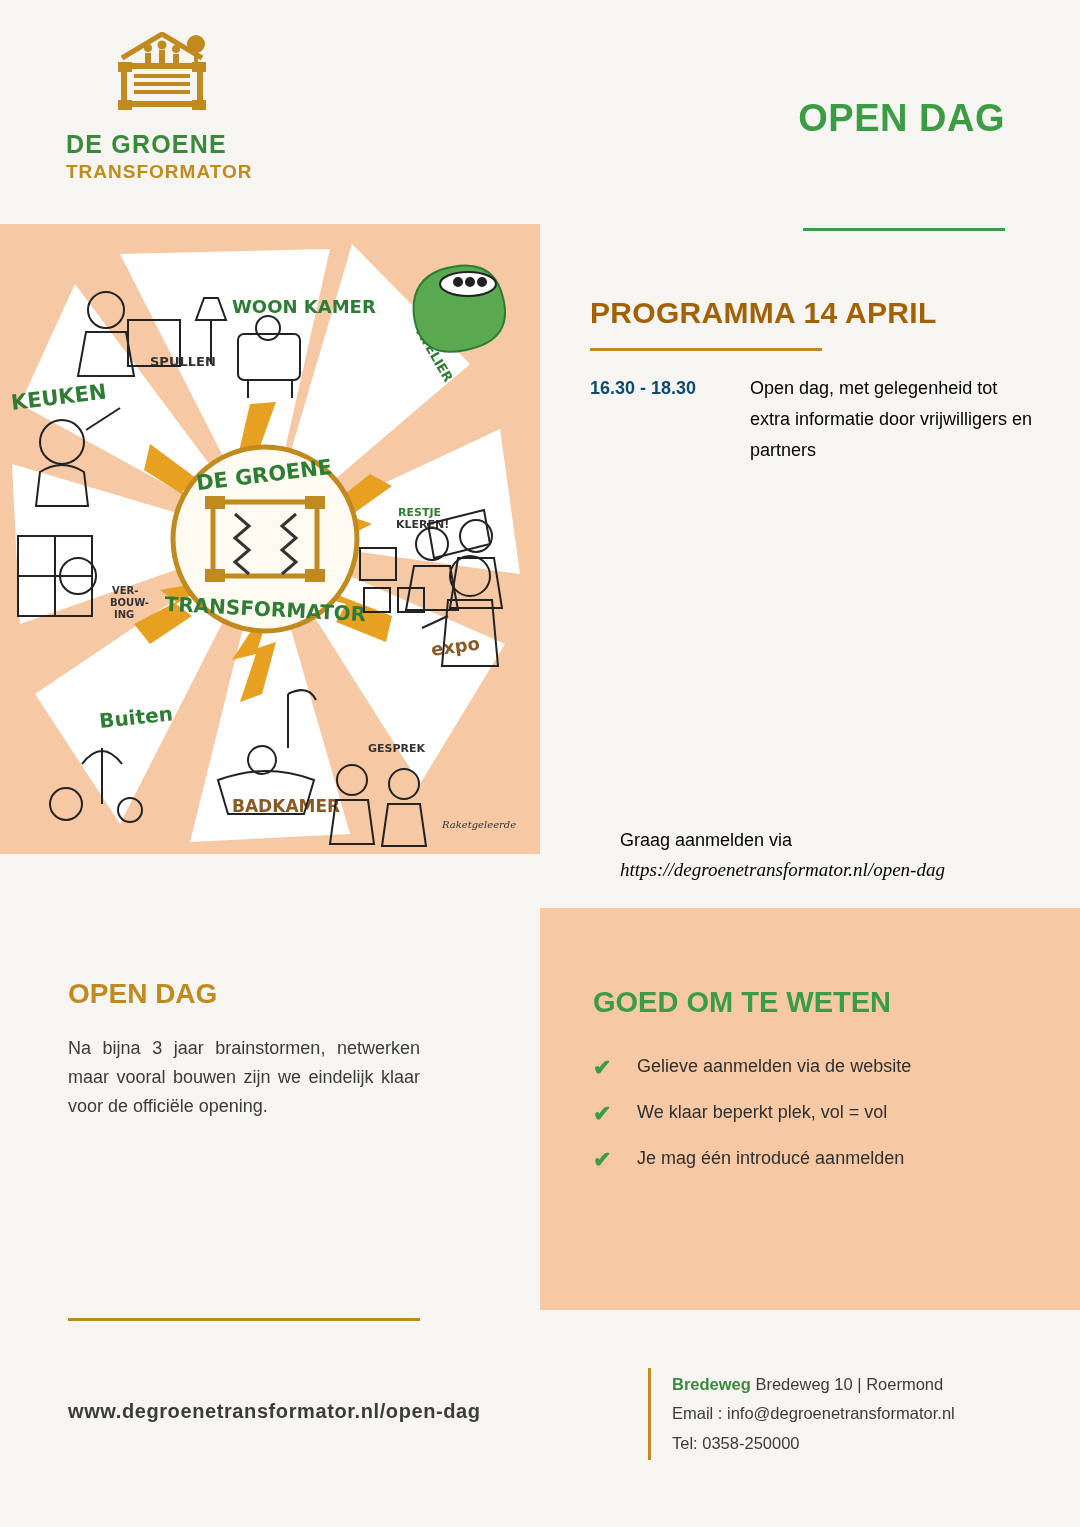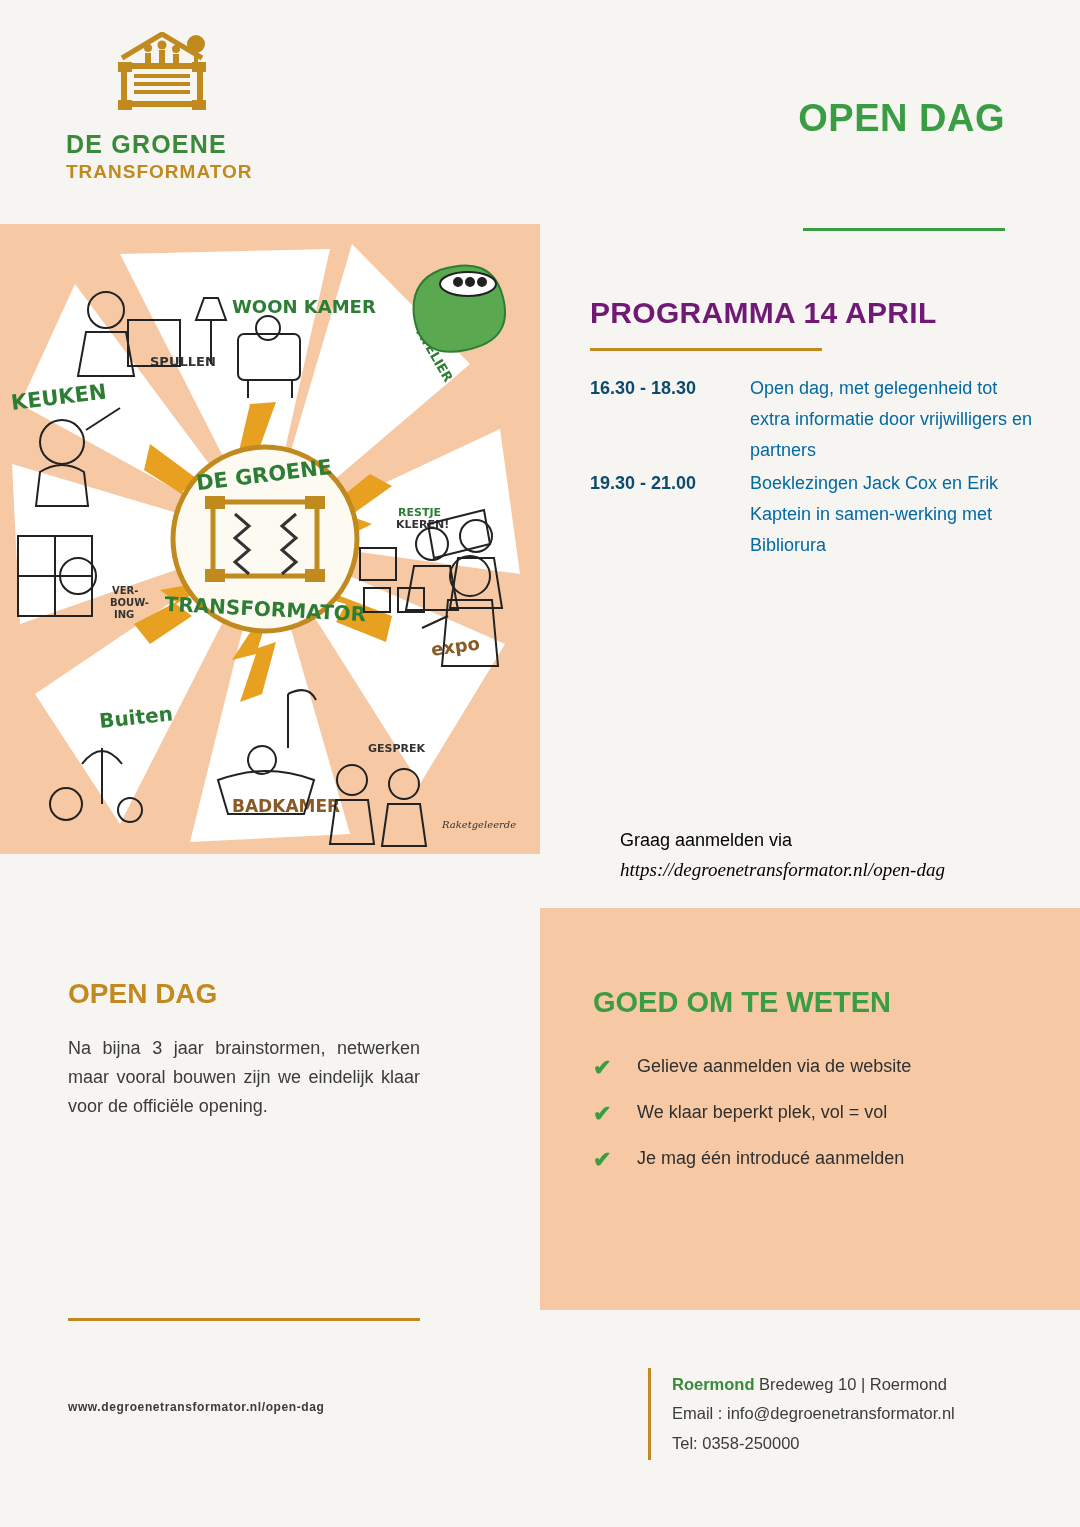--- a/index.html
+++ b/index.html
@@ -89,21 +89,21 @@
 
   
   .programma {
     position: absolute;
     left: 590px;
     top: 296px;
     width: 450px;
   }
   .programma h2 {
     margin: 0;
-    color: #701a75;
+    color: #a16207;
     font-size: 30px;
     font-weight: bold;
     letter-spacing: 0.3px;
   }
   .programma .rule {
     width: 232px;
     height: 3px;
     background: #c18a1e;
     margin: 18px 0 22px 0;
   }
@@ -114,21 +114,21 @@
   .prog-time {
     width: 160px;
     flex: 0 0 160px;
     font-weight: bold;
     font-size: 18px;
     color: #0c4a6e;
     line-height: 1.72;
   }
   .prog-desc {
     font-size: 18px;
-    color: #0369a1;
+    color: #000000;
     line-height: 1.72;
   }
   .aanmelden {
     position: absolute;
     left: 590px;
     top: 826px;
     width: 460px;
     font-size: 18px;
     color: #000000;
     line-height: 1.6;
@@ -213,21 +213,21 @@
     font-size: 22px;
     font-weight: bold;
     line-height: 1.1;
   }
 
   
   .footer-url {
     position: absolute;
     left: 68px;
     top: 1400px;
-    font-size: 12px;
+    font-size: 20px;
     font-weight: bold;
     color: #3b3b3b;
     letter-spacing: 0.6px;
   }
   .footer-contact {
     position: absolute;
     left: 672px;
     top: 1370px;
     width: 370px;
     font-size: 16.5px;
@@ -391,24 +391,20 @@
       </g>
     </svg>
   </div>
 
   <div class="programma">
     <h2>PROGRAMMA 14 APRIL</h2>
     <div class="rule"></div>
     <div class="prog-row">
       <div class="prog-time">16.30 - 18.30</div>
       <div class="prog-desc">Open dag, met gelegenheid tot extra informatie door vrijwilligers en partners</div>
-    </div>
-    <div class="prog-row">
-      <div class="prog-time">19.30 - 21.00</div>
-      <div class="prog-desc">Boeklezingen Jack Cox en Erik Kaptein in samen-werking met Bibliorura</div>
     </div>
   </div>
 
   <div class="aanmelden">
     <div>Graag aanmelden via</div>
     <div class="url">https://degroenetransformator.nl/open-dag</div>
   </div>
 
   <div class="opendag">
     <h2>OPEN DAG</h2>
@@ -430,18 +426,18 @@
       <li>
         <span class="check">✔</span>
         <span>Je mag één introducé aanmelden</span>
       </li>
     </ul>
   </div>
 
   <div class="footer-url">www.degroenetransformator.nl/open-dag</div>
   <div class="footer-bar"></div>
   <div class="footer-contact">
-    <div><b>Roermond</b><span> Bredeweg 10 | Roermond</span></div>
+    <div><b>Bredeweg</b><span> Bredeweg 10 | Roermond</span></div>
     <div>Email : info@degroenetransformator.nl</div>
     <div>Tel: 0358-250000</div>
   </div>
 
 </div>
 
 </body></html>

